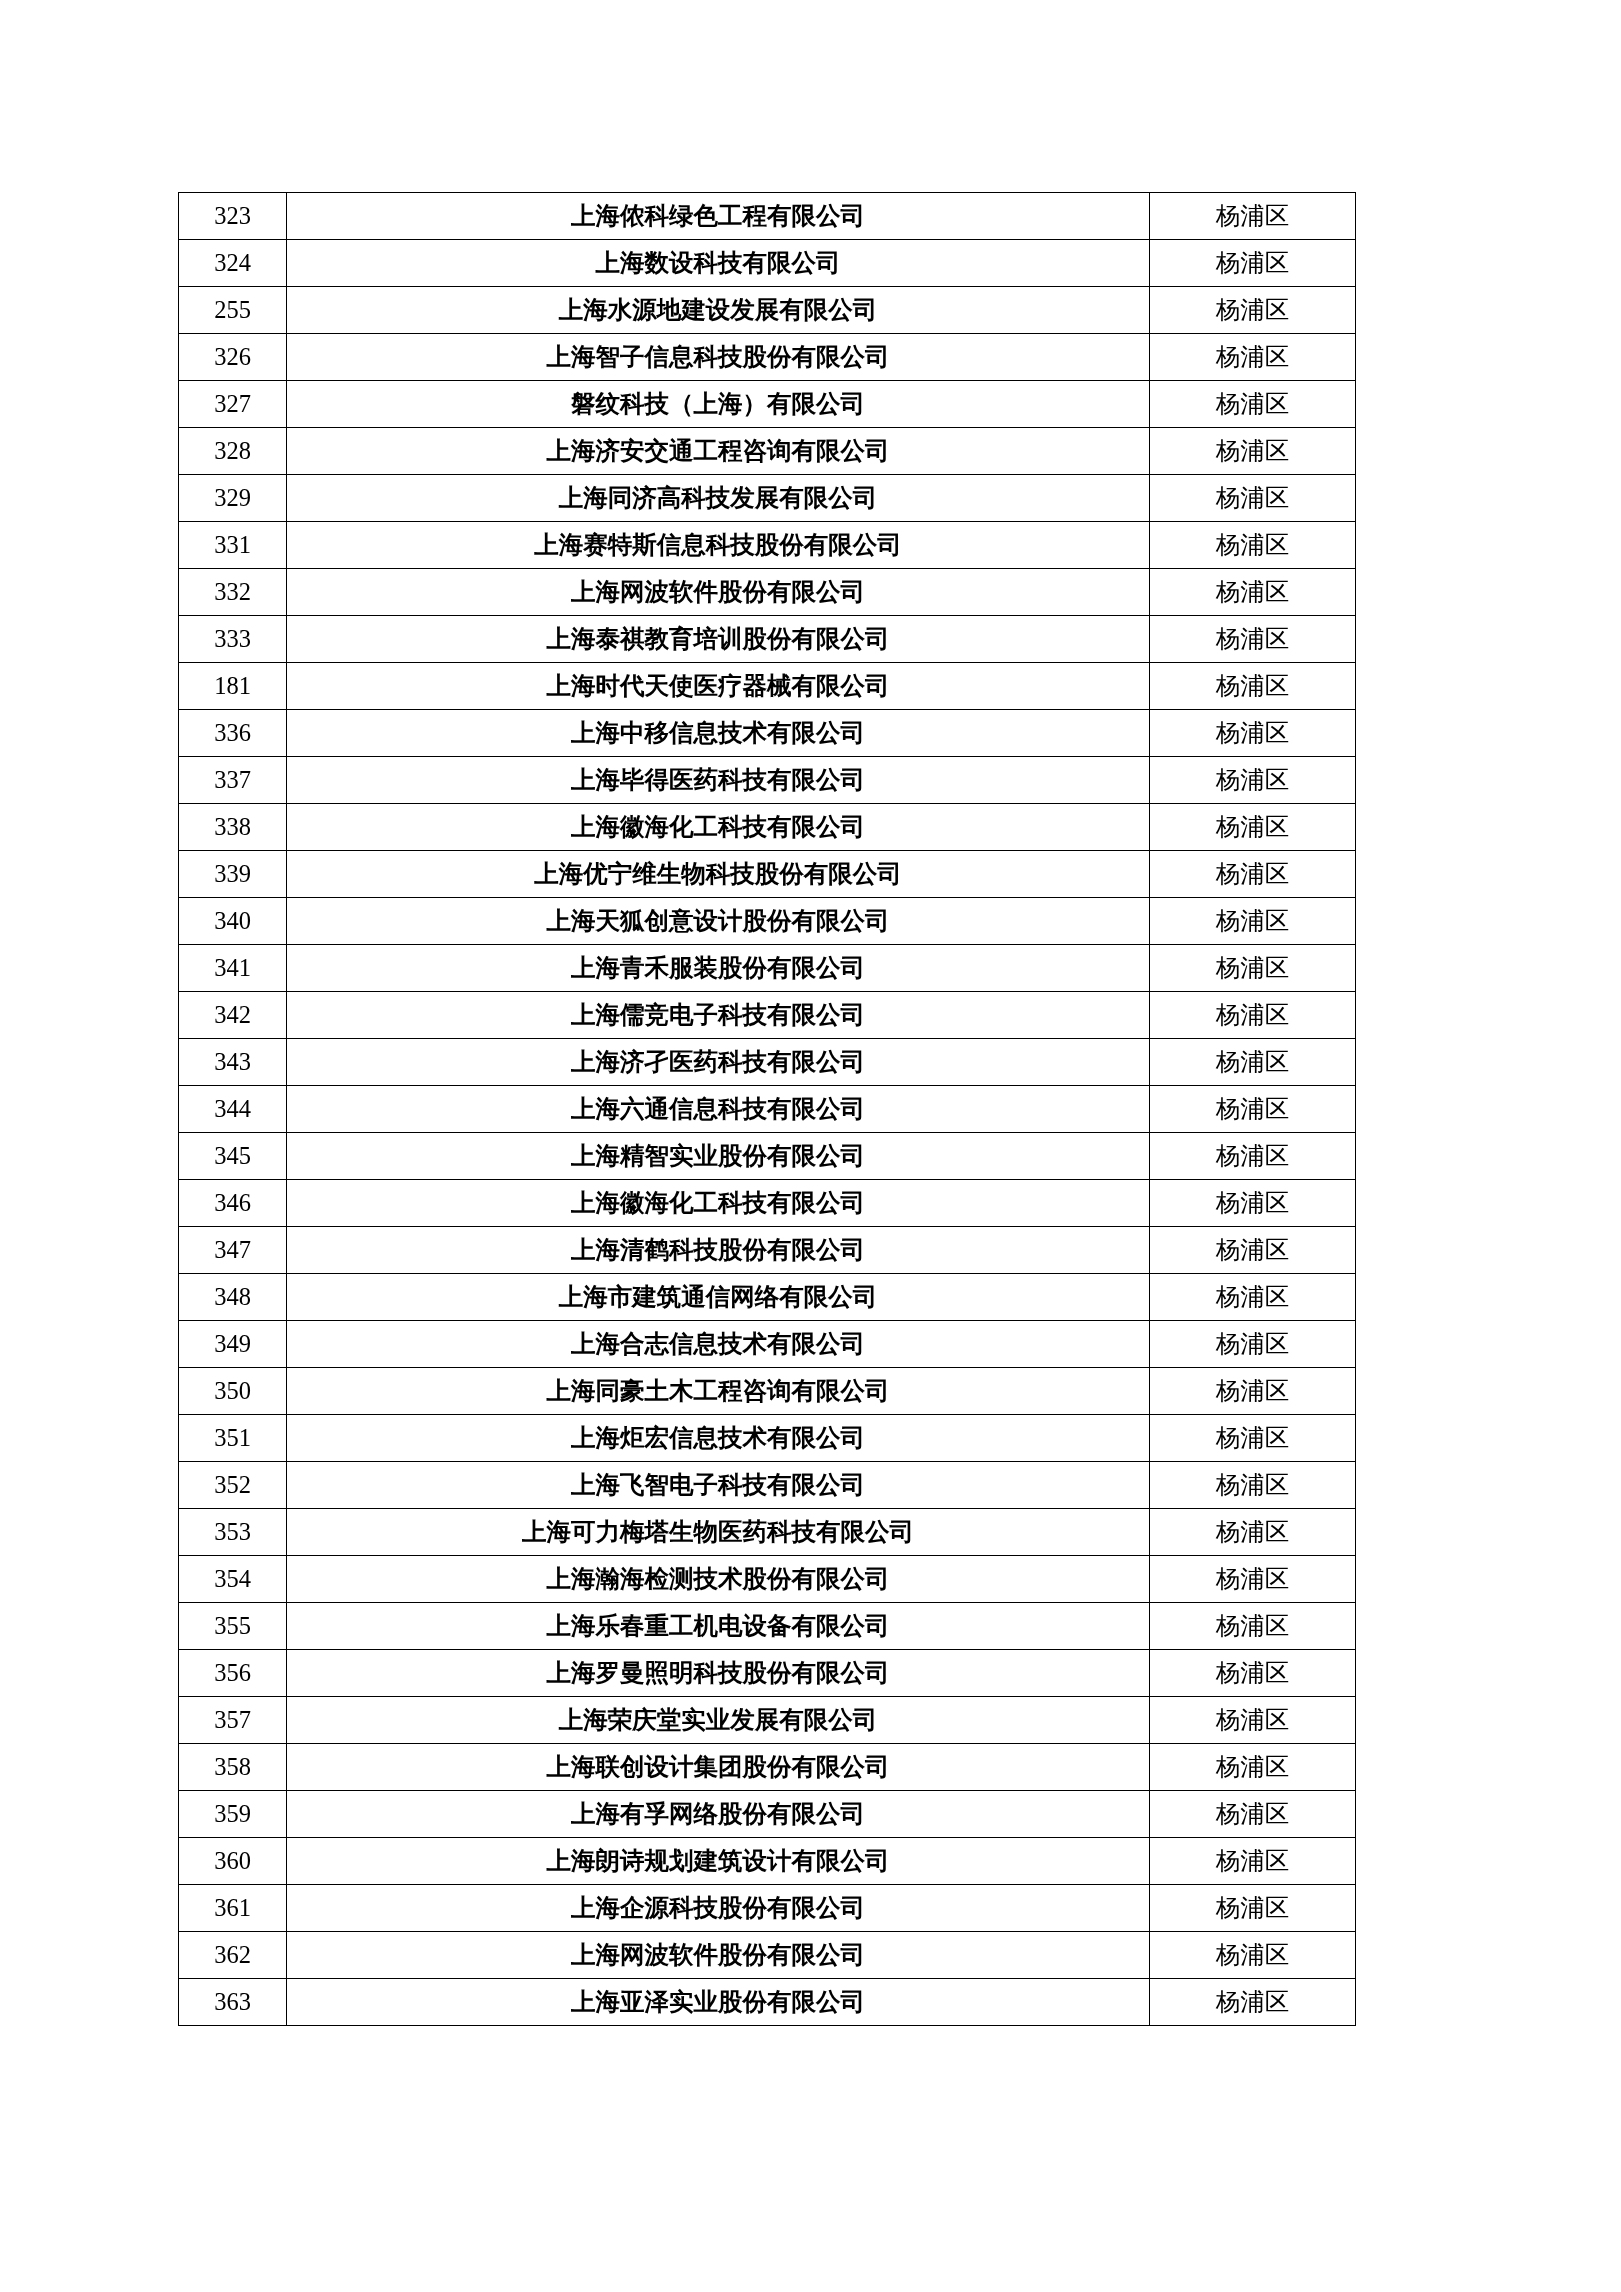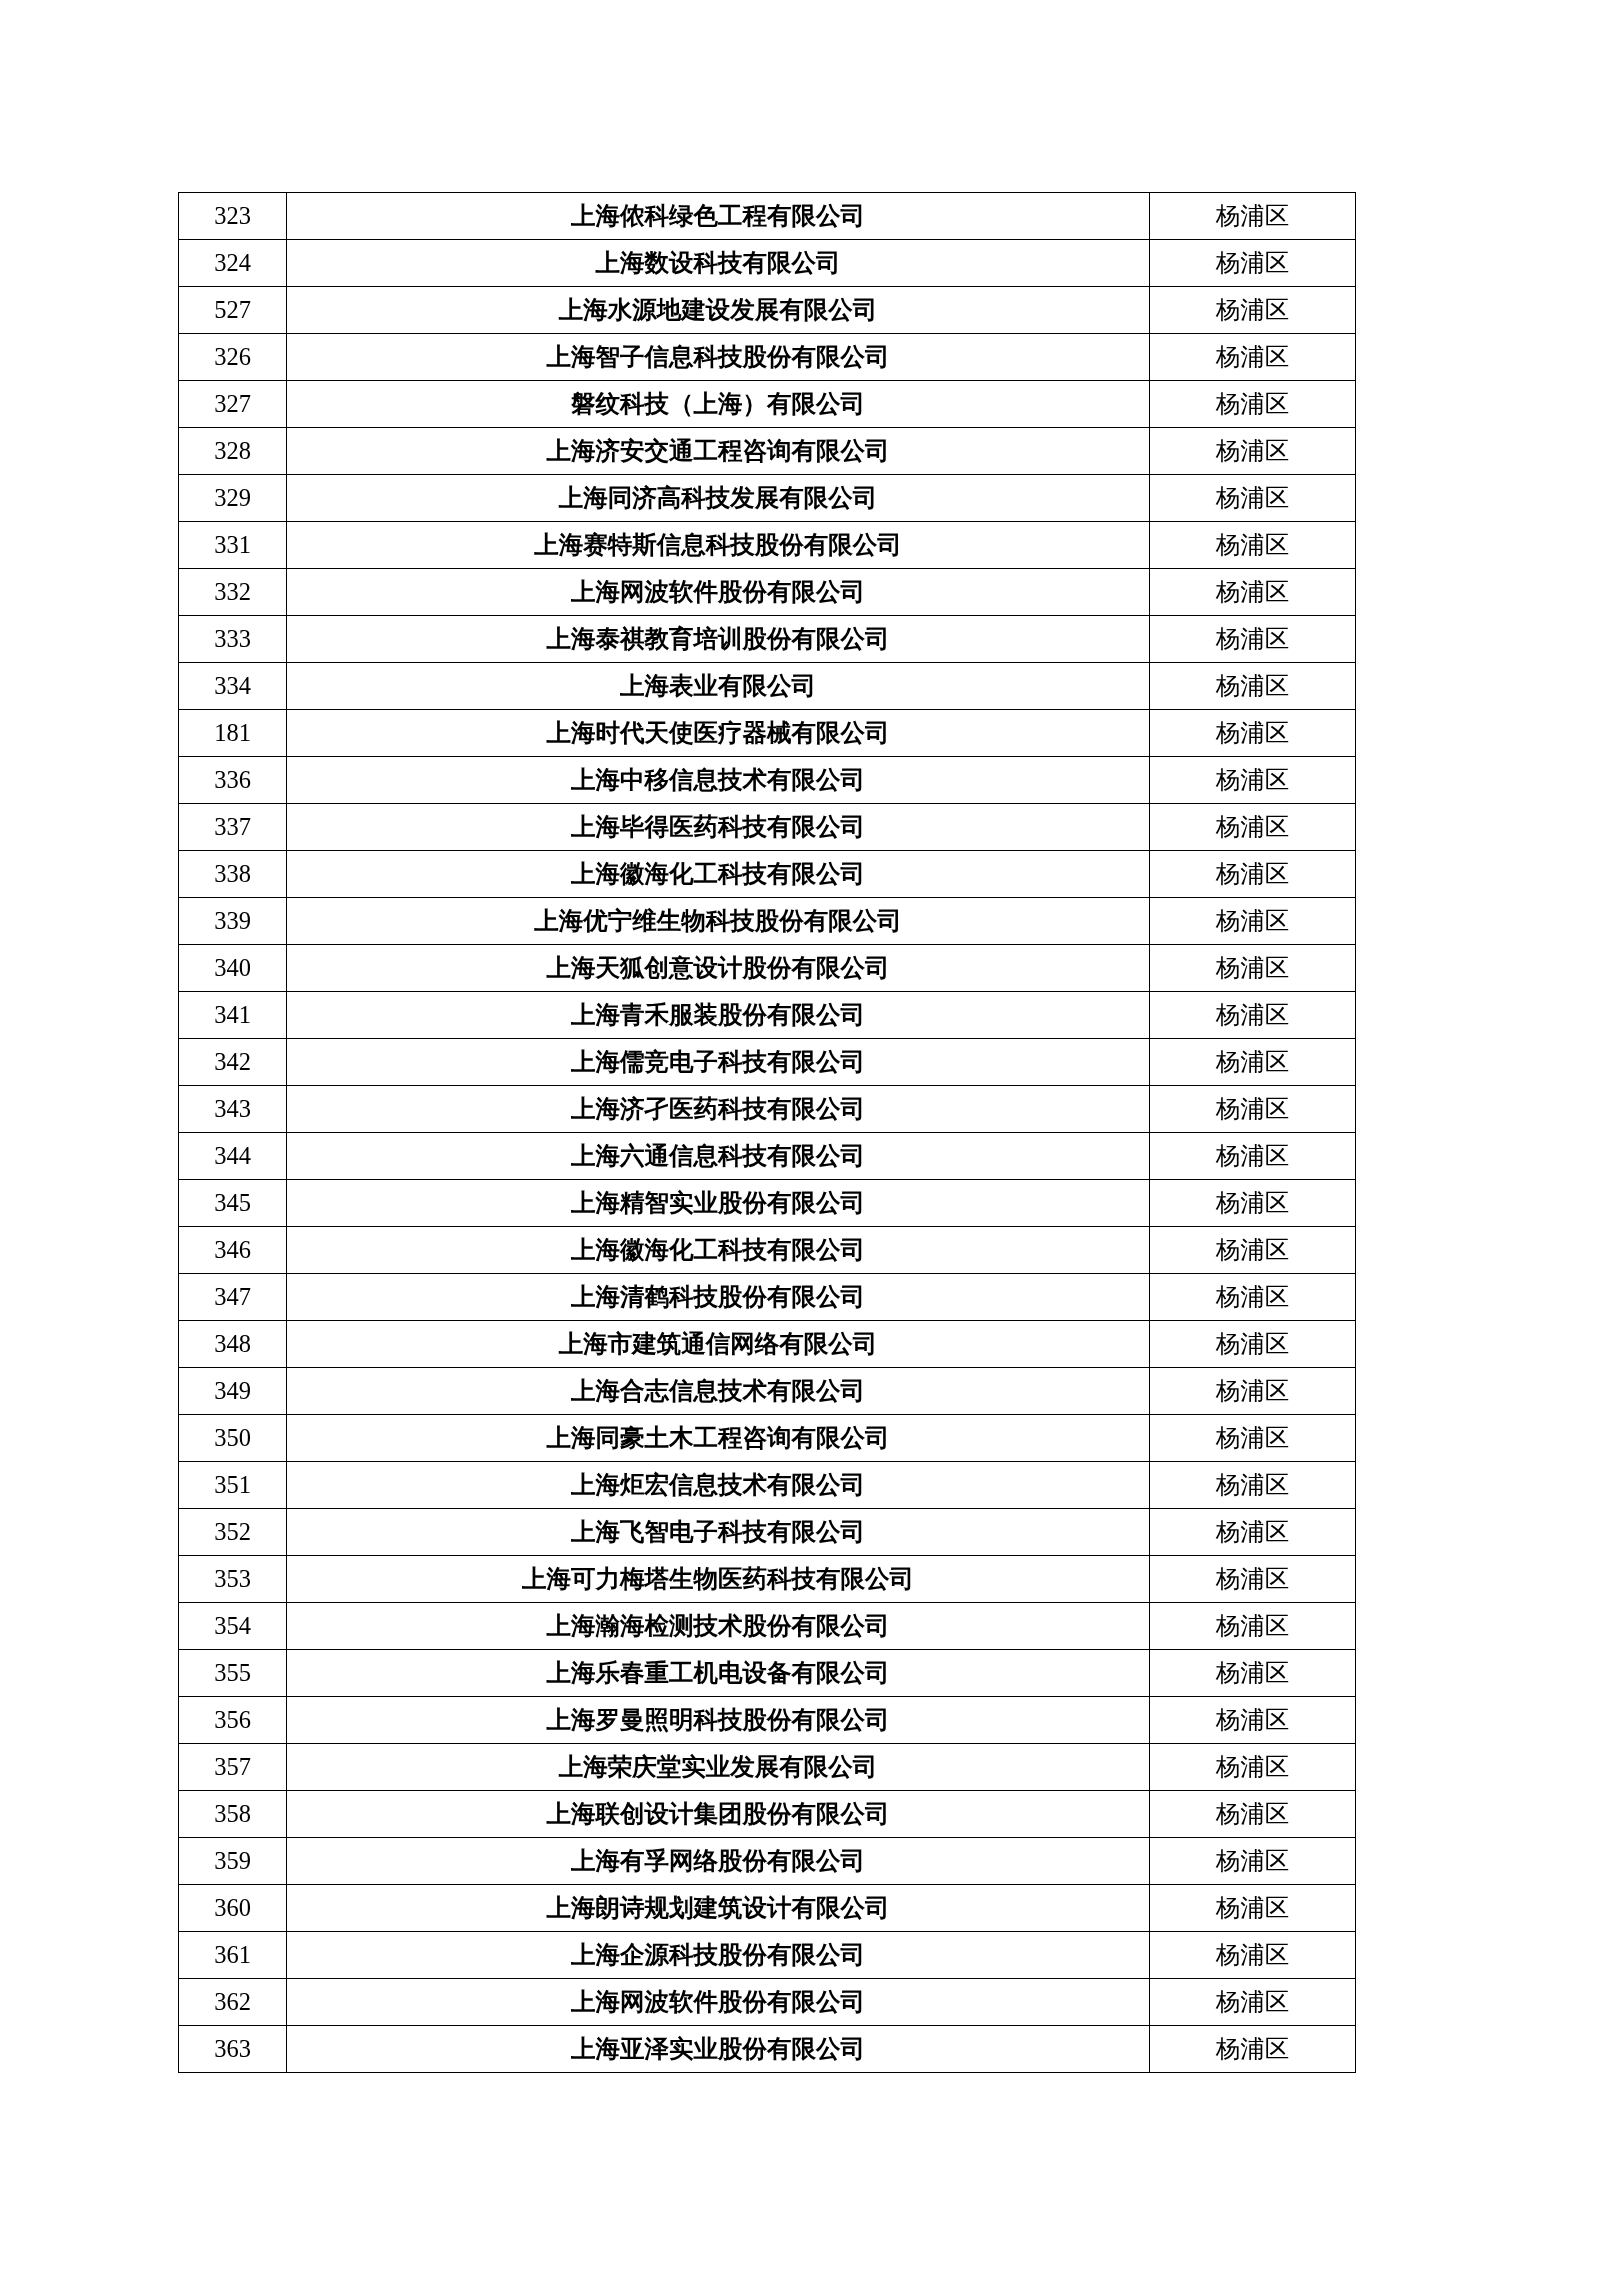--- a/index.html
+++ b/index.html
@@ -74,21 +74,21 @@
             <td class="idx">323</td>
             <td class="name">上海侬科绿色工程有限公司</td>
             <td class="dist">杨浦区</td>
           </tr>
           <tr>
             <td class="idx">324</td>
             <td class="name">上海数设科技有限公司</td>
             <td class="dist">杨浦区</td>
           </tr>
           <tr>
-            <td class="idx">527</td>
+            <td class="idx">255</td>
             <td class="name">上海水源地建设发展有限公司</td>
             <td class="dist">杨浦区</td>
           </tr>
           <tr>
             <td class="idx">326</td>
             <td class="name">上海智子信息科技股份有限公司</td>
             <td class="dist">杨浦区</td>
           </tr>
           <tr>
             <td class="idx">327</td>
@@ -111,25 +111,20 @@
             <td class="dist">杨浦区</td>
           </tr>
           <tr>
             <td class="idx">332</td>
             <td class="name">上海网波软件股份有限公司</td>
             <td class="dist">杨浦区</td>
           </tr>
           <tr>
             <td class="idx">333</td>
             <td class="name">上海泰祺教育培训股份有限公司</td>
-            <td class="dist">杨浦区</td>
-          </tr>
-          <tr>
-            <td class="idx">334</td>
-            <td class="name">上海表业有限公司</td>
             <td class="dist">杨浦区</td>
           </tr>
           <tr>
             <td class="idx">181</td>
             <td class="name">上海时代天使医疗器械有限公司</td>
             <td class="dist">杨浦区</td>
           </tr>
           <tr>
             <td class="idx">336</td>
             <td class="name">上海中移信息技术有限公司</td>

